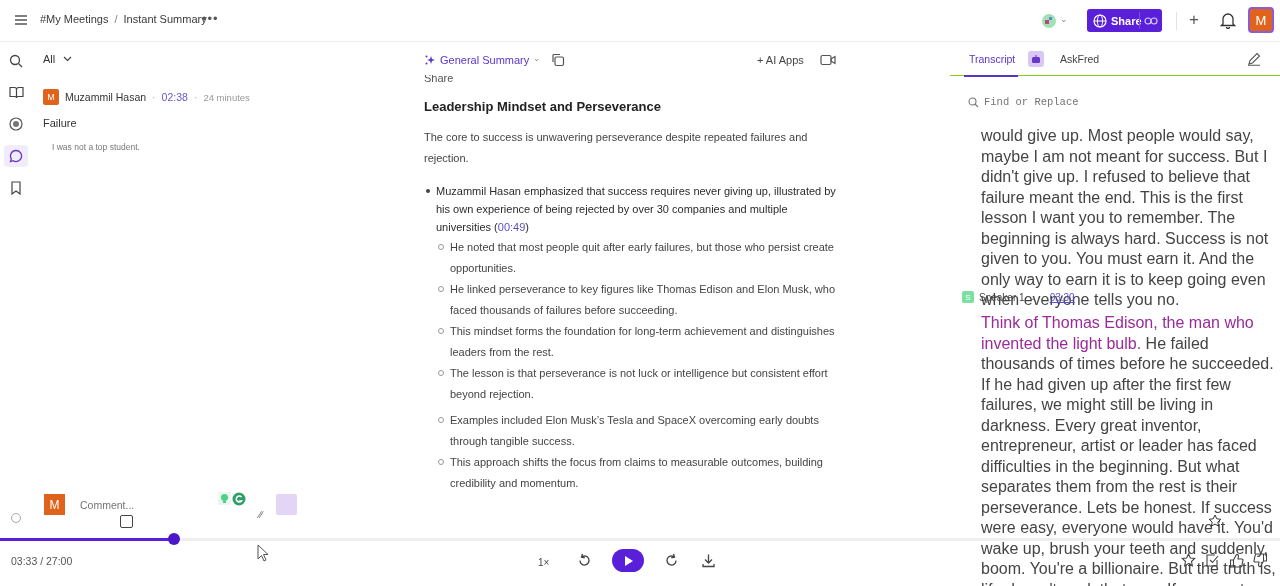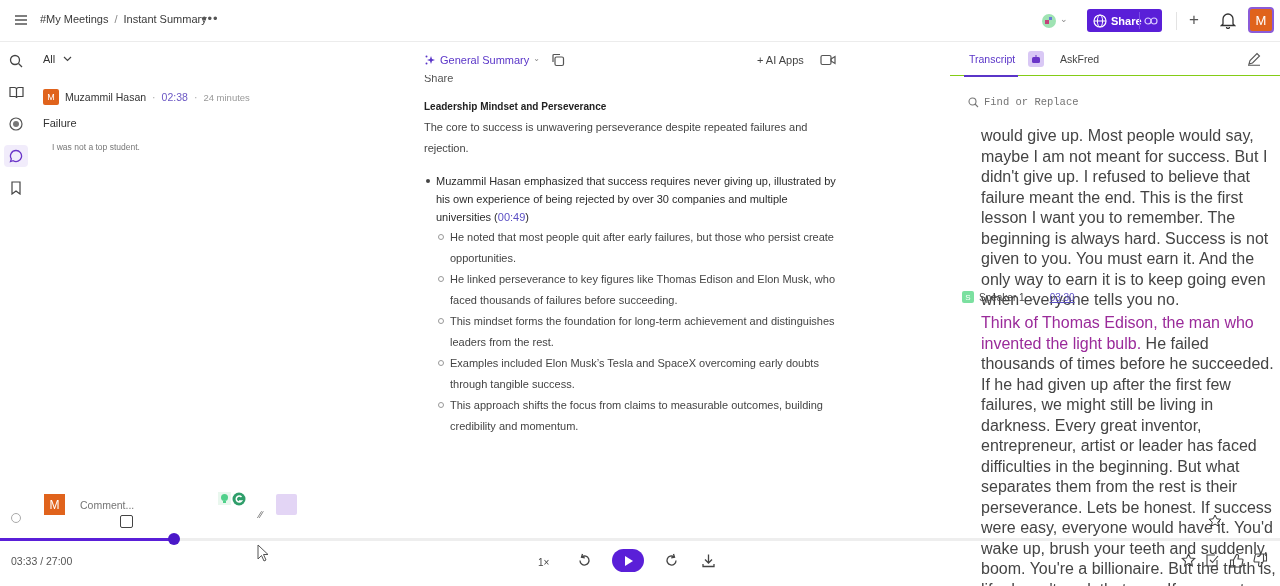--- a/index.html
+++ b/index.html
@@ -42,21 +42,21 @@
 .cb-send{position:absolute;left:234px;top:2px;width:21px;height:21px;background:#e3d5f5;border-radius:2px;cursor:pointer}
 .emoji{position:absolute;left:11px;top:513px;width:10px;height:10px;border:1px solid #aaa;border-radius:50%}
 .mid{position:absolute;left:410px;top:42px;width:440px;height:496px}
 .mid-tool{position:absolute;left:0;top:0;width:440px;height:36px}
 .gsum{position:absolute;left:14px;top:12px;display:flex;align-items:flex-start;gap:4px;color:#5a35c8;font-size:11px;cursor:pointer}
 .copy{position:absolute;left:141px;top:11px;width:14px;height:14px;cursor:pointer}
 .aiapps{position:absolute;left:347px;top:12px;font-size:11px;color:#444;cursor:pointer}
 .vid{position:absolute;left:410px;top:12px;width:16px;height:12px;cursor:pointer}
 .notes-cut{position:absolute;left:14px;top:33px;font-size:11px;color:#555;height:10px;overflow:hidden;line-height:6px}
 .doc{position:absolute;left:14px;top:57px;width:420px;font-size:11px;line-height:20.5px;color:#444}
-.doc h3{font-size:10px;font-weight:bold;color:#222;line-height:16px;margin-bottom:2px}
+.doc h3{font-size:13px;font-weight:bold;color:#222;line-height:16px;margin-bottom:12px}
 .doc .p{margin-bottom:14px}
 .doc .b1{position:relative;padding-left:12px;color:#2b2b2b;line-height:18px}
 .doc .b1:before{content:"";position:absolute;left:2px;top:7px;width:4px;height:4px;background:#444;border-radius:50%}
 .doc .b2{position:relative;padding-left:26px;margin-top:1px;line-height:20.5px;color:#444}
 .doc .b2:before{content:"";position:absolute;left:14px;top:7px;width:4px;height:4px;border:1px solid #999;border-radius:50%}
 .doc .ts{color:#5b4fc4;cursor:pointer}
 .right{position:absolute;left:950px;top:42px;width:330px;height:496px}
 .tabs{position:absolute;left:0;top:0;width:330px;height:34px;border-bottom:1px solid #84cc16}
 .tab-t{position:absolute;left:19px;top:11px;font-size:10.5px;color:#5a35c8;cursor:pointer}
 .tab-t-ul{position:absolute;left:14px;top:33px;width:54px;height:2px;background:#5a35c8}
@@ -216,20 +216,21 @@
   <div class="notes-cut">Share</div>
 
   <div class="doc">
     <h3>Leadership Mindset and Perseverance</h3>
     <div class="p">The core to success is unwavering perseverance despite repeated failures and rejection.</div>
 
     <div class="b1"><span>Muzammil Hasan emphasized that success requires never giving up, illustrated by his own experience of being rejected by over 30 companies and multiple universities</span> (<span class="ts">00:49</span>)</div>
     <div class="b2">He noted that most people quit after early failures, but those who persist create opportunities.</div>
     <div class="b2">He linked perseverance to key figures like Thomas Edison and Elon Musk, who faced thousands of failures before succeeding.</div>
     <div class="b2">This mindset forms the foundation for long-term achievement and distinguishes leaders from the rest.</div>
+    <div class="b2" style="margin-bottom:6px">The lesson is that perseverance is not luck or intelligence but consistent effort beyond rejection.</div>
 
     <div class="b2">Examples included Elon Musk’s Tesla and SpaceX overcoming early doubts through tangible success.</div>
     <div class="b2">This approach shifts the focus from claims to measurable outcomes, building credibility and momentum.</div>
   </div>
 </div>
 
 <div class="right">
   <div class="tabs">
     <span class="tab-t">Transcript</span>
     <span class="tab-t-ul"></span>

